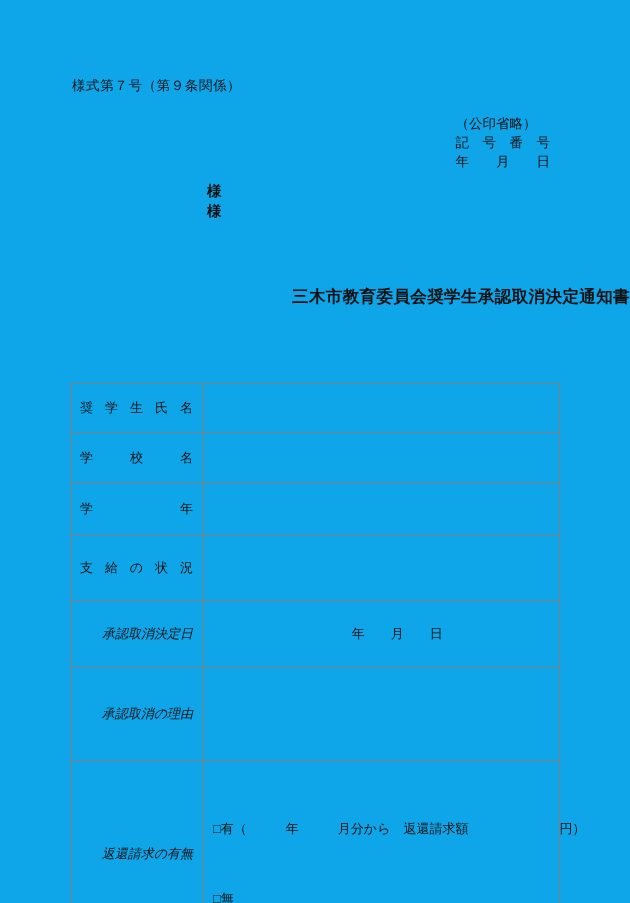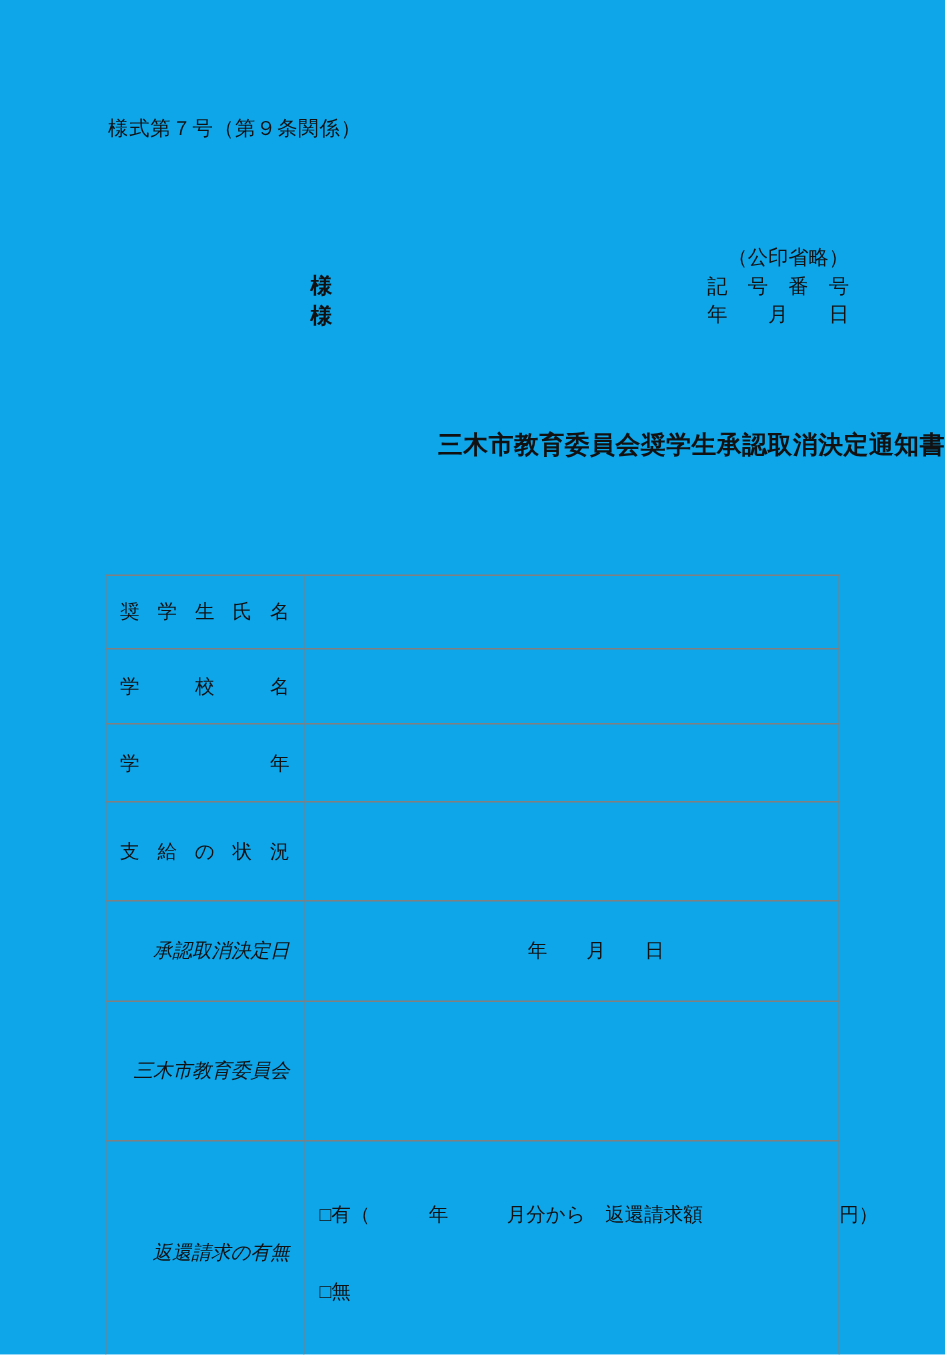--- a/index.html
+++ b/index.html
@@ -27,26 +27,24 @@
     left: 72px;
     top: 77px;
     font-size: 13.5px;
     letter-spacing: 0.6px;
     white-space: nowrap;
   }
 
   
   .meta-block {
     position: absolute;
-    right: 64px;
+    right: 80px;
     top: 114px;
-    text-align: right;
     font-size: 13.5px;
     line-height: 19px;
-    margin-top: 48px;
   }
   .meta-line {
     white-space: pre;
     display: block;
   }
 
   
   .addressee {
     position: absolute;
     left: 207px;
@@ -130,21 +128,21 @@
 
   .val-center {
     text-align: center;
     white-space: pre;
   }
   .checks {
     line-height: 17px;
     white-space: pre;
     padding: 6px 0;
   }
-  .checks span { display: block; }
+  .checks span { display: block; margin-top: 19px; }
 </style>
 </head>
 <body>
 
 <div class="page">
 
   <div class="form-no">様式第７号（第９条関係）</div>
 
   <div class="meta-block">
     <span class="meta-line">（公印省略）</span>
@@ -217,21 +215,21 @@
       <tr>
         <td class="label" style="height:66px;">
           <span class="tight">承認取消決定日</span>
         </td>
         <td class="value val-center">
           <span>年　　月　　日</span>
         </td>
       </tr>
       <tr>
         <td class="label" style="height:92px;">
-          <span class="tight">三木市教育委員会</span>
+          <span class="tight">承認取消の理由</span>
         </td>
         <td class="value">
           <span></span>
         </td>
       </tr>
       <tr>
         <td class="label" style="height:72px;">
           <span class="tight">返還請求の有無</span>
         </td>
         <td class="value">

